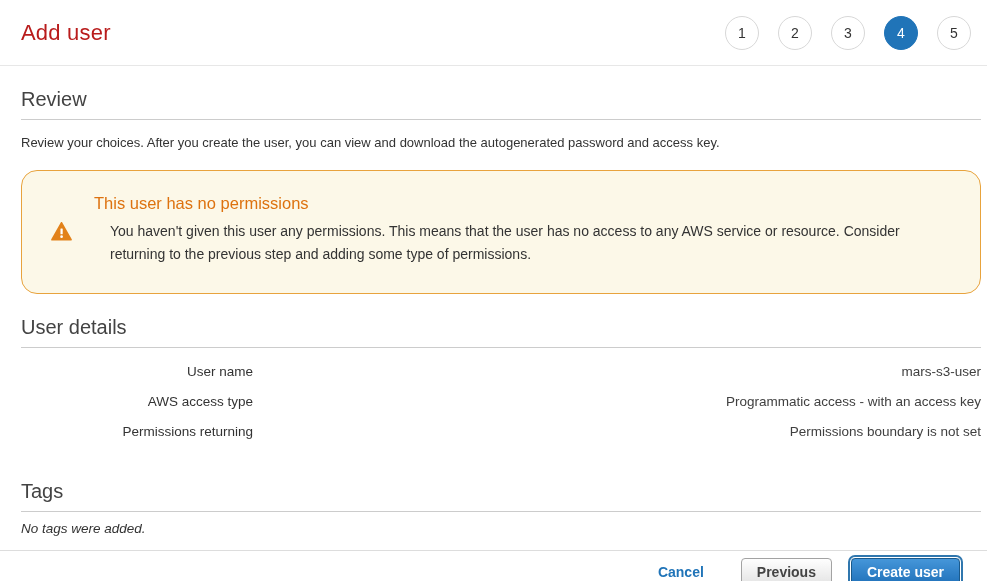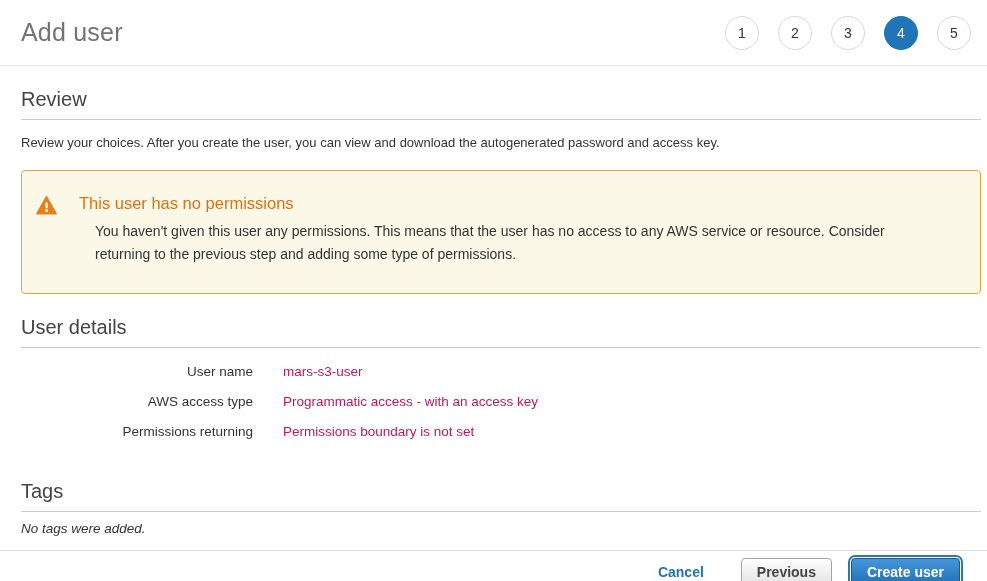--- a/index.html
+++ b/index.html
@@ -13,21 +13,21 @@
   }
 
   
   .wizard-header {
     height: 66px; flex: none;
     display: flex; align-items: center; justify-content: space-between;
     padding: 0 16px 0 21px;
     border-bottom: 1px solid #e7e7e7;
   }
   .page-title {
-    margin: 0; font-size: 25px; font-weight: 400; color: #737373;
+    margin: 0; font-size: 22px; font-weight: 400; color: #b91c1c;
     letter-spacing: 0.2px;
   }
   .steps { display: flex; gap: 19px; }
   .step {
     width: 34px; height: 34px; border-radius: 50%;
     border: 1px solid #d8d8d8; background: #fff; color: #333;
     display: flex; align-items: center; justify-content: center;
     font-size: 14px; cursor: pointer;
   }
   .step.active { background: #2074b8; border-color: #2074b8; color: #fff; }
@@ -38,43 +38,43 @@
     margin: 22px 0 0; font-size: 20px; font-weight: 400; color: #434343;
   }
   .section-rule { height: 0; border-bottom: 1px solid #ccc; margin-top: 8px; }
   .review-description { font-size: 13px; margin-top: 14px; line-height: 18px; }
 
   
   .warning-box {
     margin-top: 18px;
     background: #fcf8e8;
     border: 1px solid #e8a33d;
-    border-radius: 4px;
-    padding: 23px 24px 27px 14px;
-    display: flex; align-items: flex-start;
+    border-radius: 16px;
+    padding: 23px 24px 27px 29px;
+    display: flex; align-items: center;
   }
   .warning-icon { width: 21px; height: 19px; flex: none; margin-top: 2px; }
   .warning-text { margin-left: 22px; }
   .warning-title {
     margin: 0; font-size: 16.5px; font-weight: 400; color: #dd720f;
   }
   .warning-body {
     margin: 7px 16px 0; font-size: 14px; line-height: 23px;
     color: #333; max-width: 862px;
   }
 
   
   .details-grid {
     margin-top: 14px;
     display: grid; grid-template-columns: 232px 1fr;
     column-gap: 30px; row-gap: 10px;
     font-size: 13.5px; line-height: 20px;
   }
   .detail-label { text-align: right; font-weight: normal; color: #333; }
-  .detail-value { color: #be185d; }
+  .detail-value { color: #404040; text-align: right; }
 
   
   .tags-heading { margin-top: 38px; }
   .tags-empty { font-style: italic; font-size: 13.5px; margin-top: 9px; color: #333; }
 
   
   .wizard-footer {
     height: 44px; flex: none; margin-top: auto;
     border-top: 1px solid #ddd;
     display: flex; align-items: center; justify-content: flex-end;

